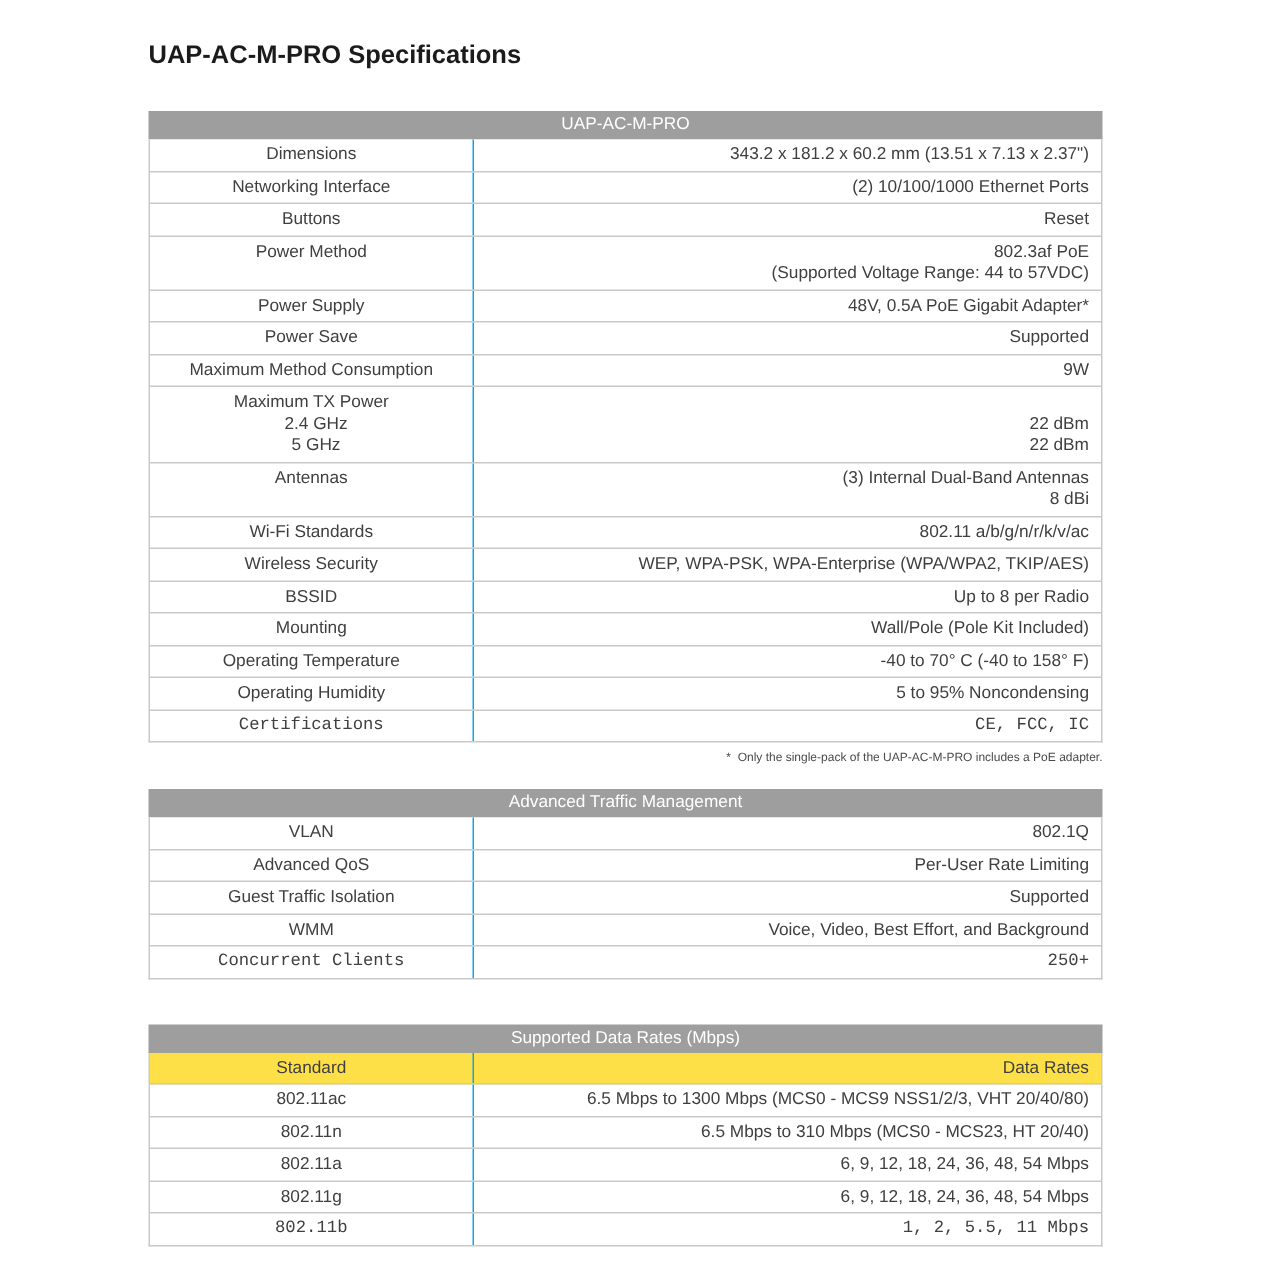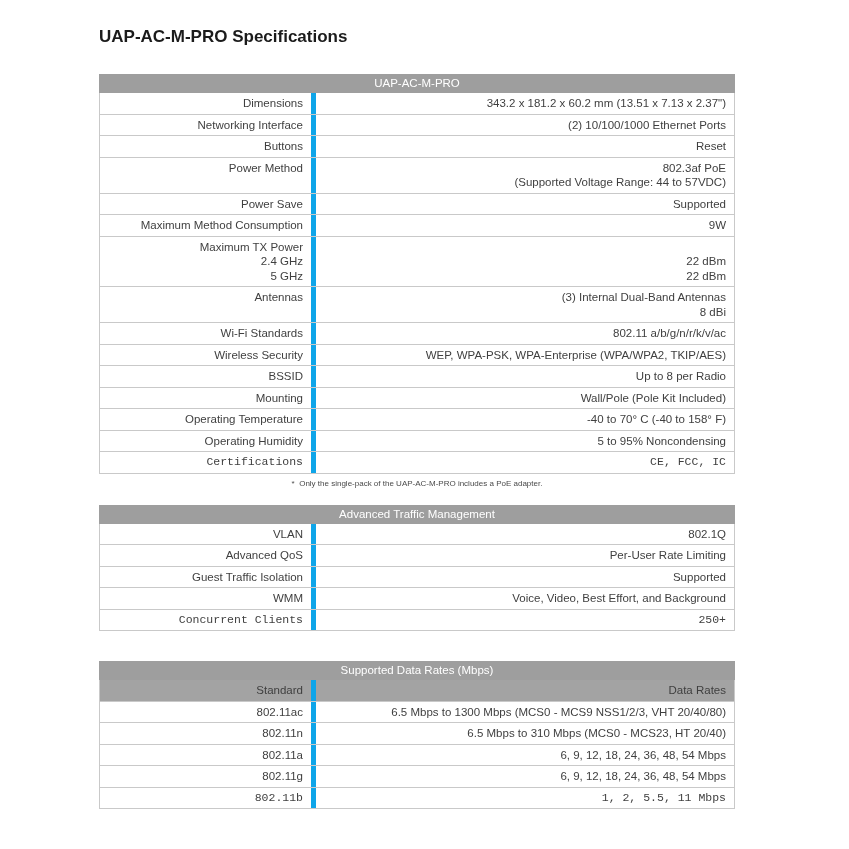--- a/index.html
+++ b/index.html
@@ -34,27 +34,27 @@
     background: #ffffff;
   }
   .row { display: flex; border-bottom: 1px solid #c9c9c9; }
   .row:last-child { border-bottom: none; font-family: Liberation Mono, monospace; }
   .cell {
     font-size: 11.5px;
     line-height: 14.5px;
     padding: 3px 8px;
     white-space: pre-line;
   }
-  .cell.label { width: 216px; flex: none; border-right: 5px solid #0ea5e9; text-align: right; }
+  .cell.label { width: 216px; flex: none; border-right: 1px solid #0ea5e9; text-align: center; }
   .cell.value { flex: 1; text-align: right; }
-  .row.subheader { background: #a3a3a3; }
+  .row.subheader { background: #fde047; }
   .footnote {
     font-size: 8px;
     color: #4a4a4a;
-    text-align: center;
+    text-align: right;
     margin: 5px 0 17px 0;
   }
   .gap-top { margin-top: 30px; }
 </style>
 </head>
 <body>
 
 <div class="doc">
   <h1 class="page-title">UAP-AC-M-PRO Specifications</h1>
 
@@ -70,20 +70,24 @@
           <div class="cell value">(2) 10/100/1000 Ethernet Ports</div>
         </div>
         <div class="row">
           <div class="cell label">Buttons</div>
           <div class="cell value">Reset</div>
         </div>
         <div class="row">
           <div class="cell label">Power Method</div>
           <div class="cell value">802.3af PoE
 (Supported Voltage Range: 44 to 57VDC)</div>
+        </div>
+        <div class="row">
+          <div class="cell label">Power Supply</div>
+          <div class="cell value">48V, 0.5A PoE Gigabit Adapter*</div>
         </div>
         <div class="row">
           <div class="cell label">Power Save</div>
           <div class="cell value">Supported</div>
         </div>
         <div class="row">
           <div class="cell label">Maximum Method Consumption</div>
           <div class="cell value">9W</div>
         </div>
         <div class="row">

